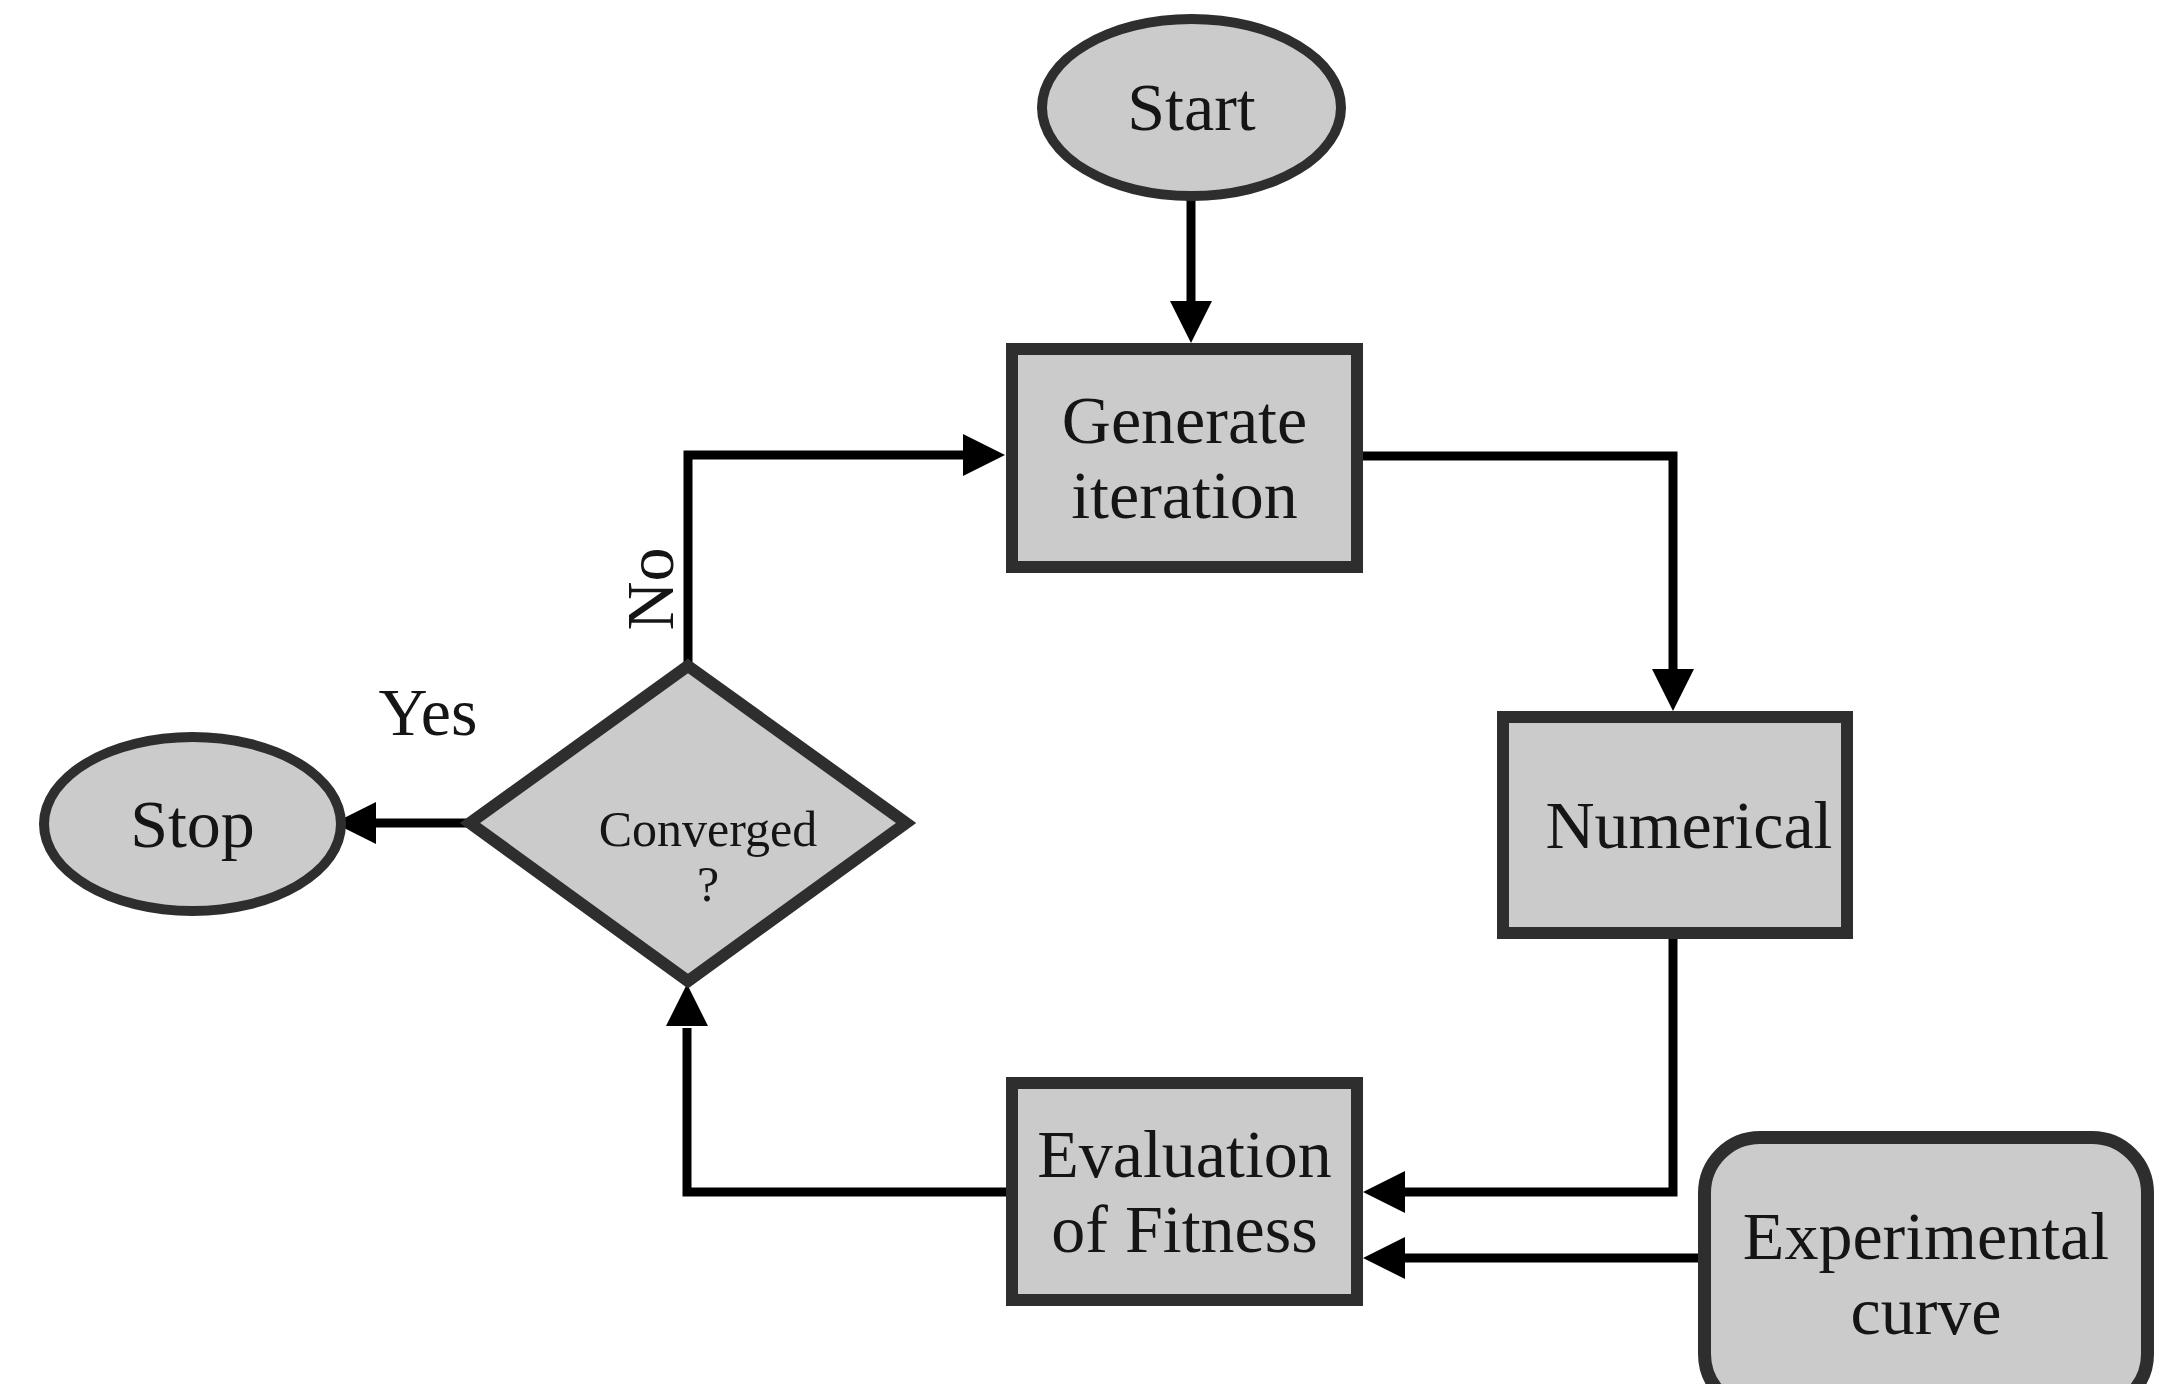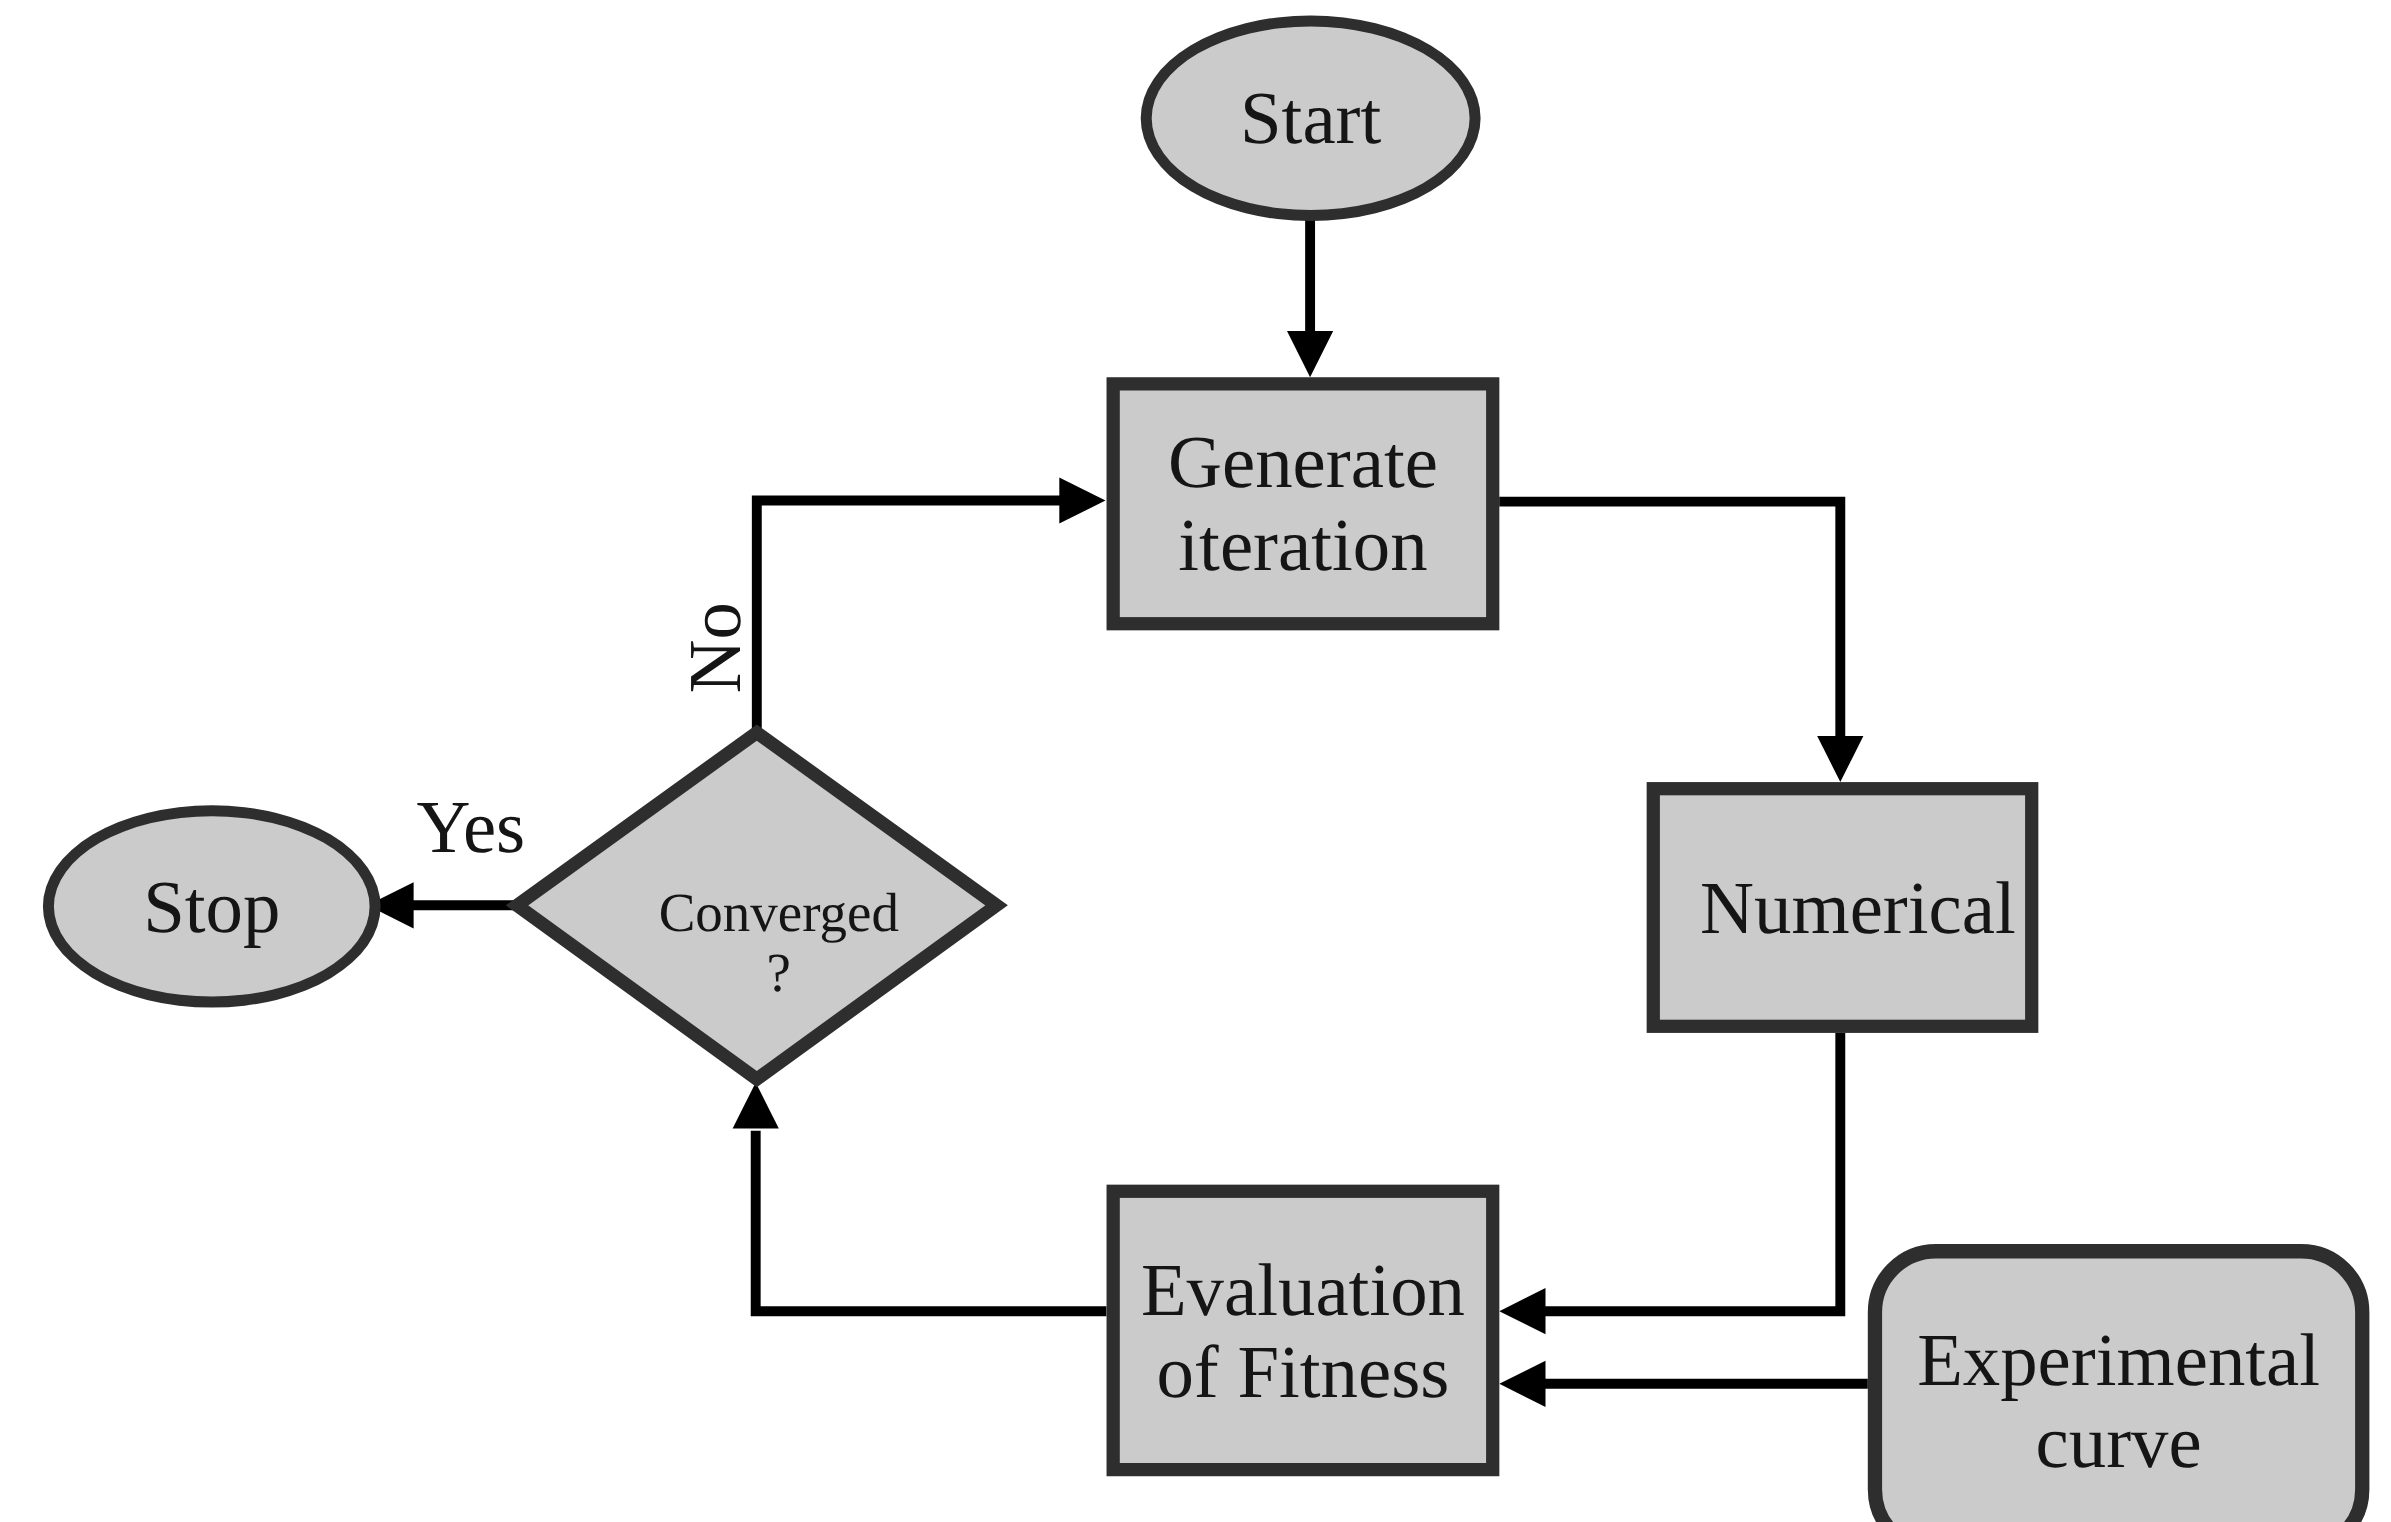--- a/index.html
+++ b/index.html
@@ -76,24 +76,24 @@
     color: var(--text, #151515);
     font-size: 50px;
     line-height: 1.1;
     text-align: center;
     white-space: nowrap;
     margin-left: 20px;
   }
   #node-start       { left: 1037px; top: 14px;   width: 309px; height: 187px; }
   #node-generate    { left: 1006px; top: 343px;  width: 357px; height: 230px; }
   #node-numerical   { left: 1497px; top: 711px;  width: 356px; height: 228px; padding-left: 28px; }
-  #node-evaluation  { left: 1006px; top: 1077px; width: 357px; height: 265px; }
+  #node-evaluation  { left: 1006px; top: 1077px; width: 357px; height: 229px; }
   #node-experimental{ left: 1698px; top: 1131px; width: 456px; height: 285px; }
   #node-stop        { left: 39px;   top: 732px;  width: 307px; height: 184px; }
-  #label-yes { left: 428px; top: 752px; }
+  #label-yes { left: 428px; top: 712px; }
   #label-no  { left: 650px; top: 589px; }
 </style>
 </head>
 <body>
 
 <div id="canvas">
 
   <svg id="edges" viewBox="0 0 2174 1384" xmlns="http://www.w3.org/2000/svg">
 
     <path class="shaft" d="M1191 200 V303"></path>

